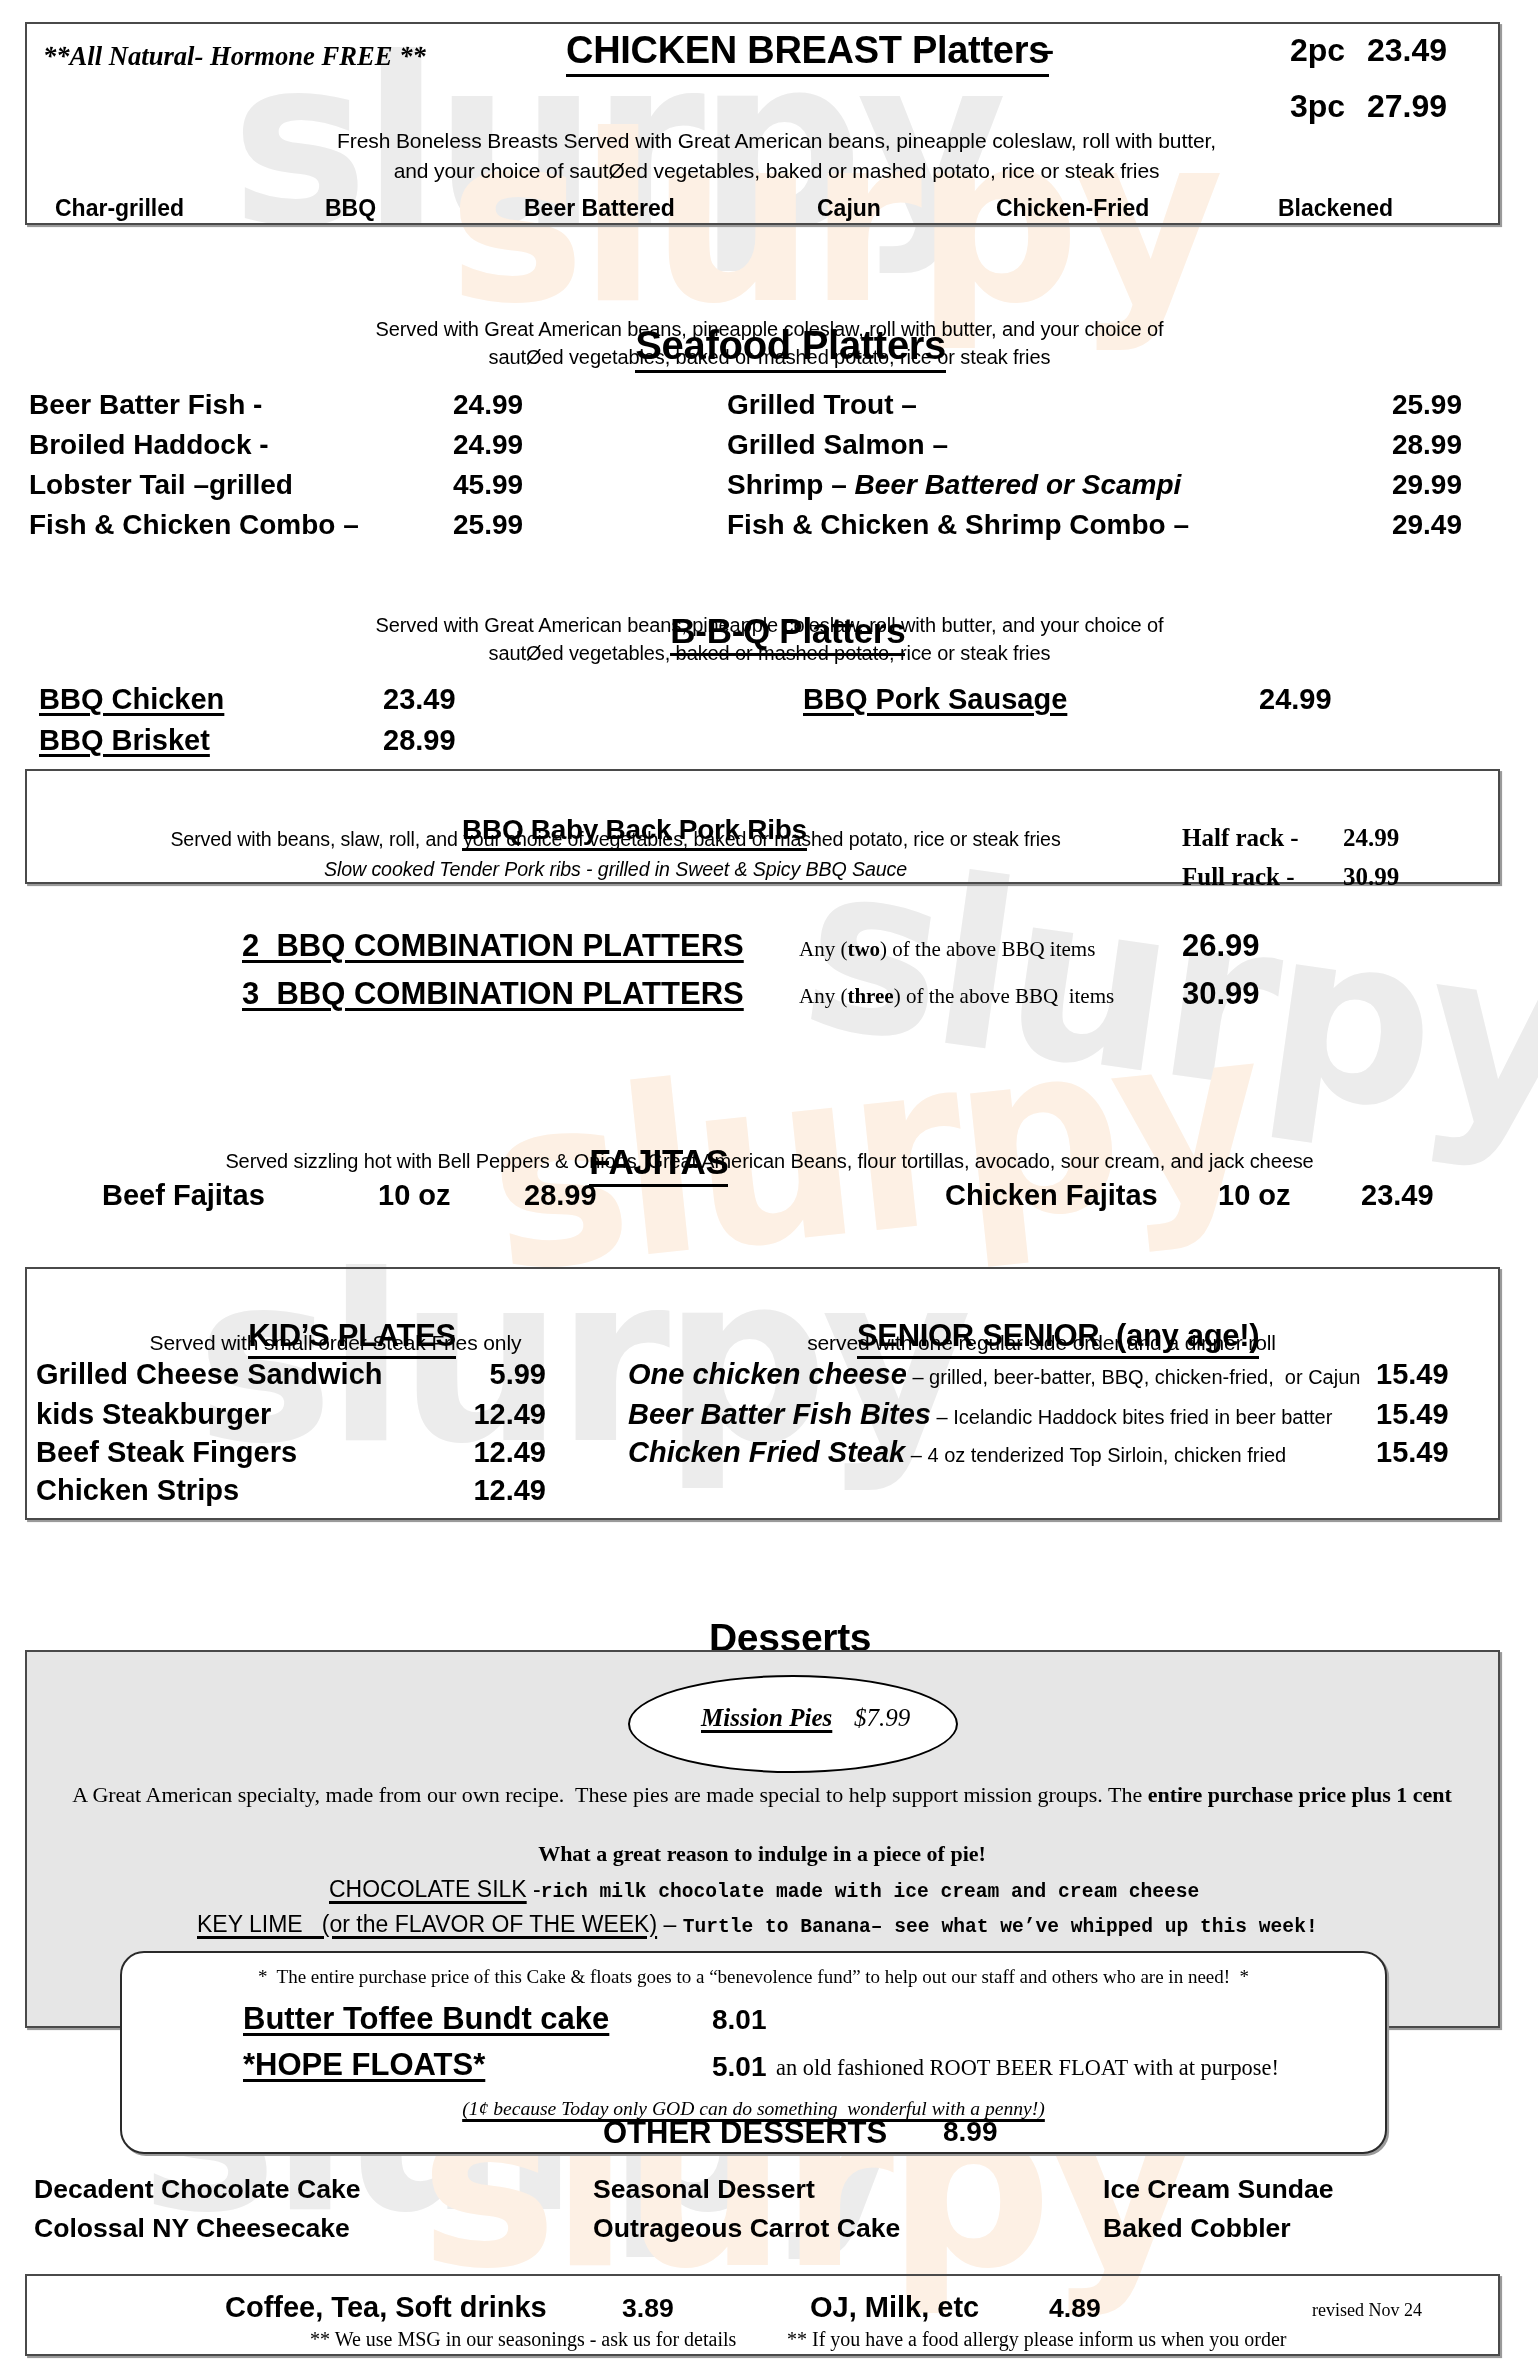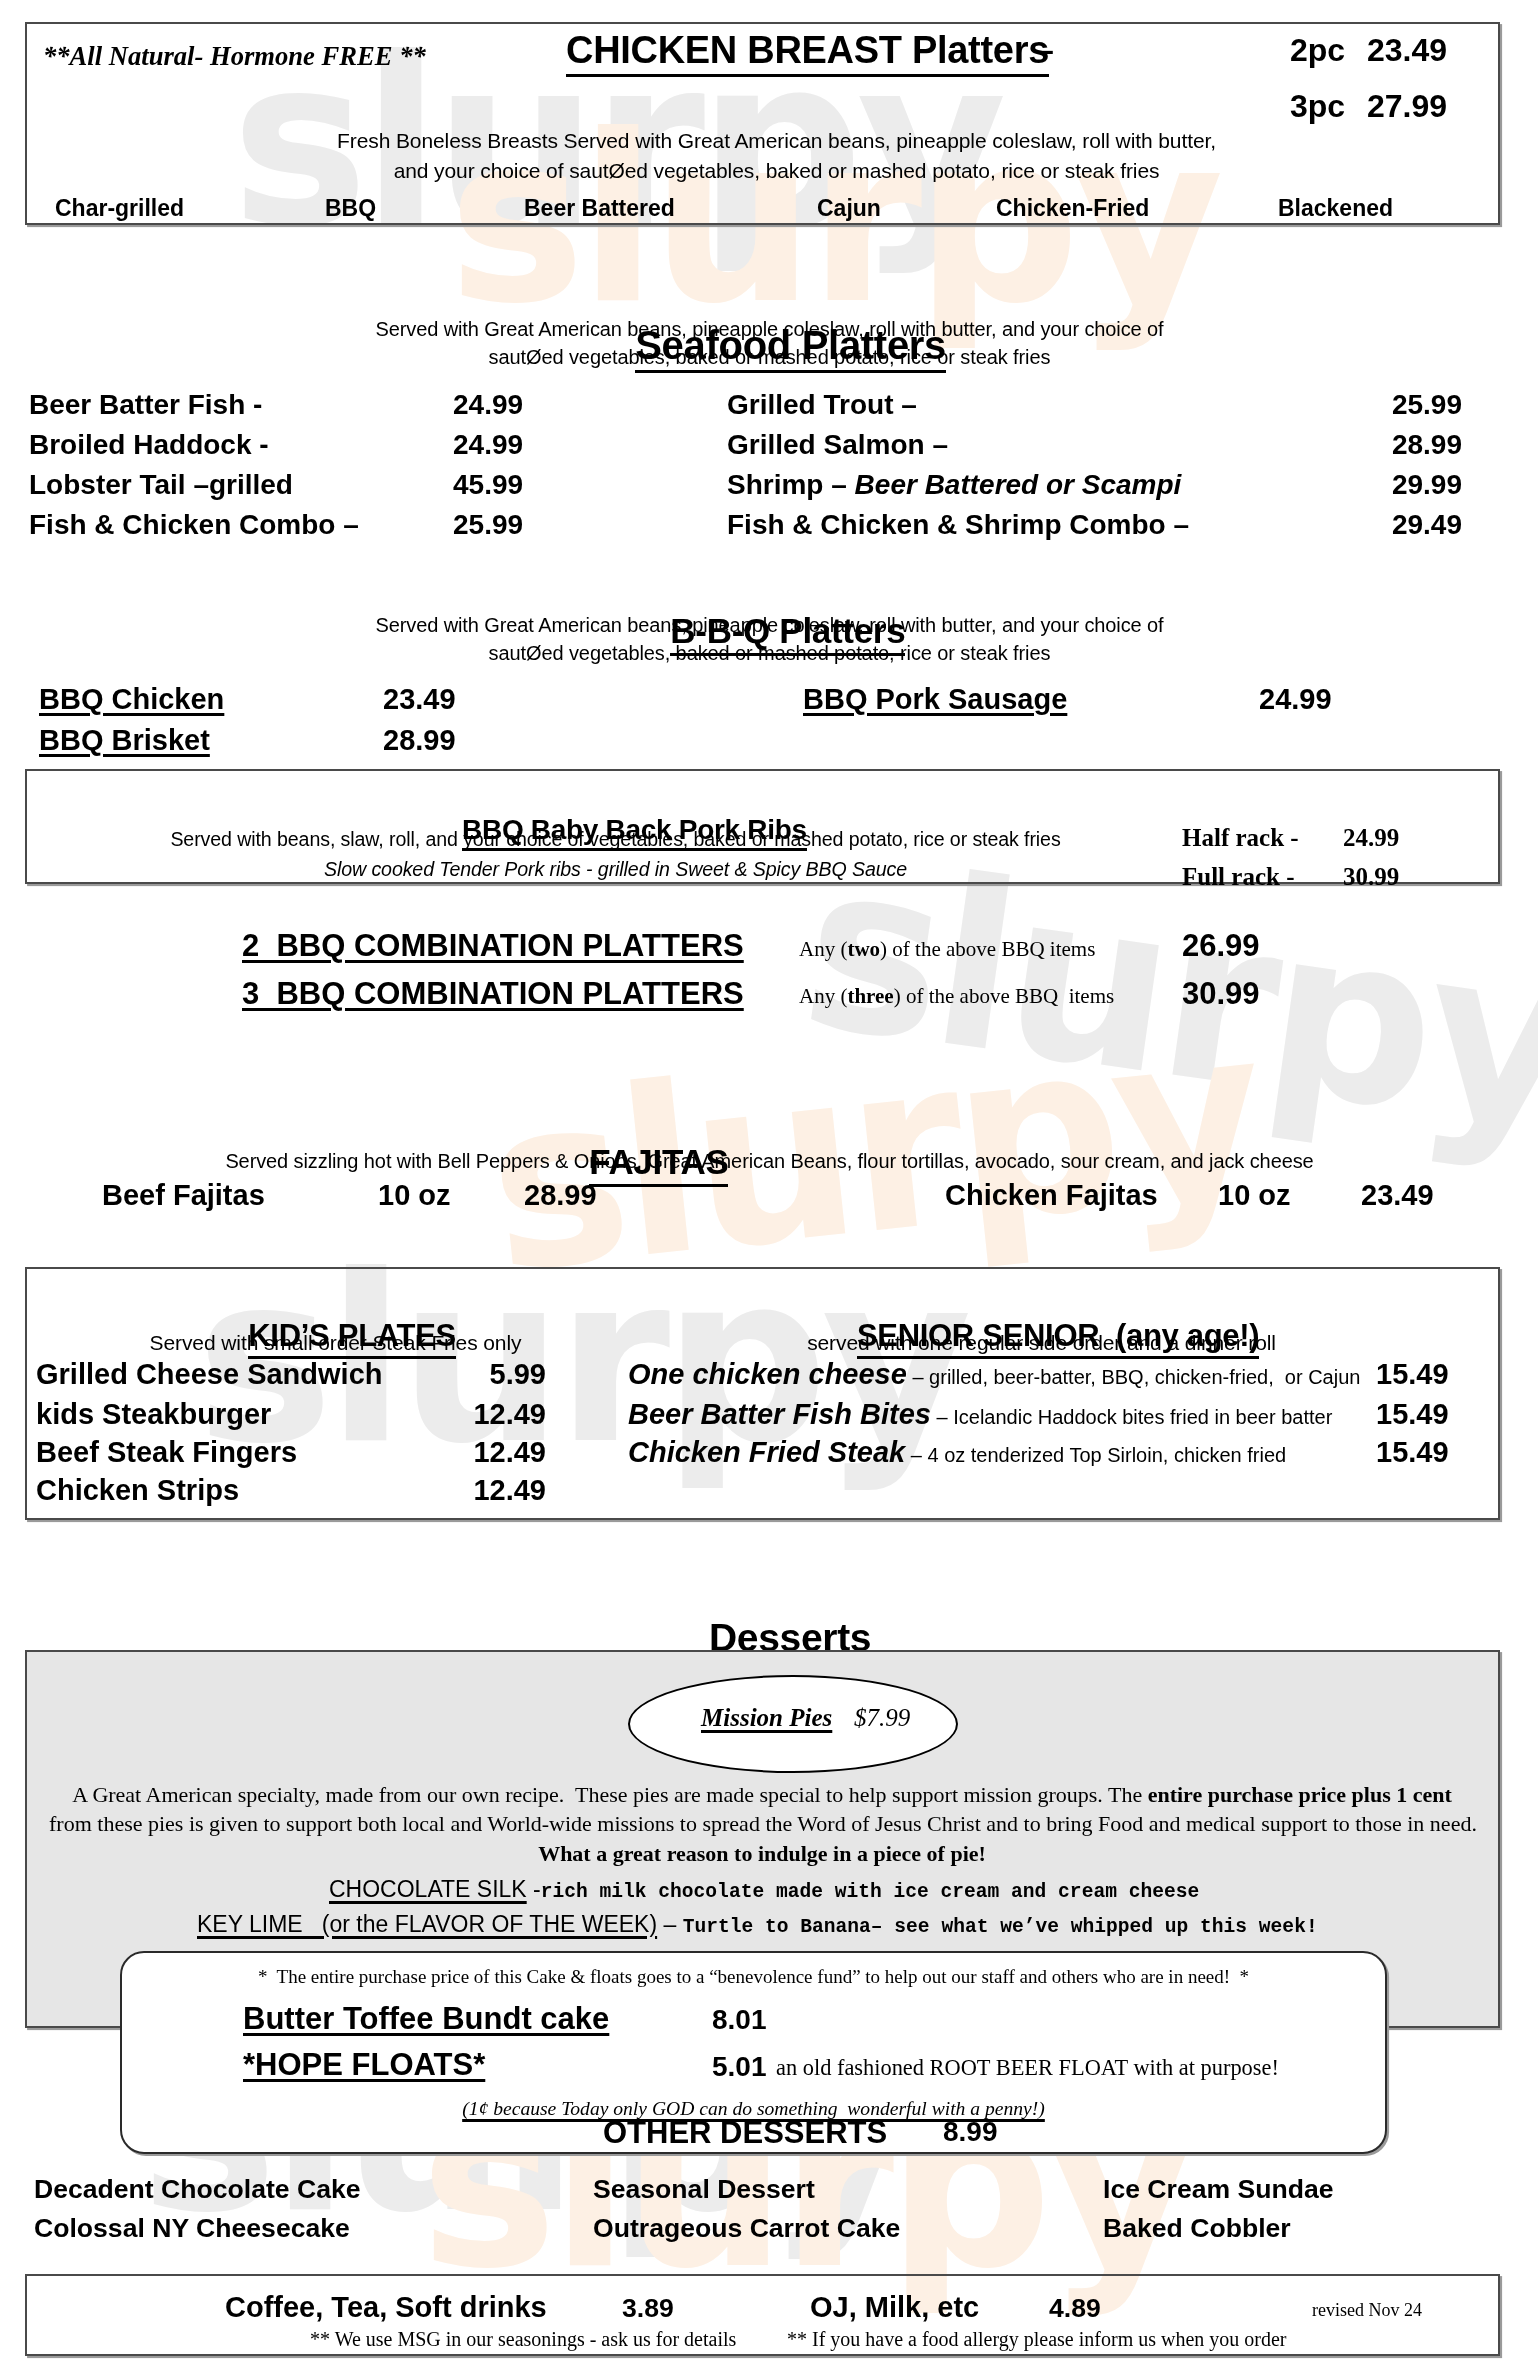--- a/index.html
+++ b/index.html
@@ -268,21 +268,20 @@
     <u>Desserts</u>
   </div>
 
   <div class="box grayfill" style="left:25px; top:1650px; width:1475px; height:378px;"></div>
 
   <div class="ellipse" style="left:628px; top:1675px; width:330px; height:98px;"></div>
   <div class="t serif bold ital ul" style="left:701px; top:1705px; font-size:25px;">Mission Pies</div>
   <div class="t serif ital" style="left:854px; top:1705px; font-size:25px;">$7.99</div>
 
   <div class="tc serif" style="left:49px; top:1783px; width:1426px; font-size:22px;"><span>A Great American specialty, made from our own recipe.  These pies are made special to help support mission groups. The </span><span class="bold">entire purchase price plus 1 cent</span></div>
-  <div class="tc serif" style="left:49px; top:1812px; width:1426px; font-size:22px;">from these pies is given to support both local and World-wide missions to spread the Word of Jesus Christ and to bring Food and medical support to those in need.</div>
   <div class="tc serif bold" style="left:49px; top:1842px; width:1426px; font-size:22px;">What a great reason to indulge in a piece of pie!</div>
 
   <div class="t" style="left:197px; top:1912px; font-size:23px;"><span class="ul">KEY LIME   (or the FLAVOR OF THE WEEK)</span><span> – </span><span class="mono bold" style="font-size:19.6px;">Turtle to Banana– see what we’ve whipped up this week!</span></div>
 
   <div class="t" style="left:329px; top:1877px; font-size:23px;"><span class="ul">CHOCOLATE SILK</span><span> -</span><span class="mono bold" style="font-size:19.6px;">rich milk chocolate made with ice cream and cream cheese</span></div>
 
   <div class="roundbox" style="left:120px; top:1951px; width:1267px; height:203px;"></div>
 
   <div class="tc serif" style="left:134px; top:1966px; width:1239px; font-size:19px;">*  The entire purchase price of this Cake &amp; floats goes to a “benevolence fund” to help out our staff and others who are in need!  *</div>
 

